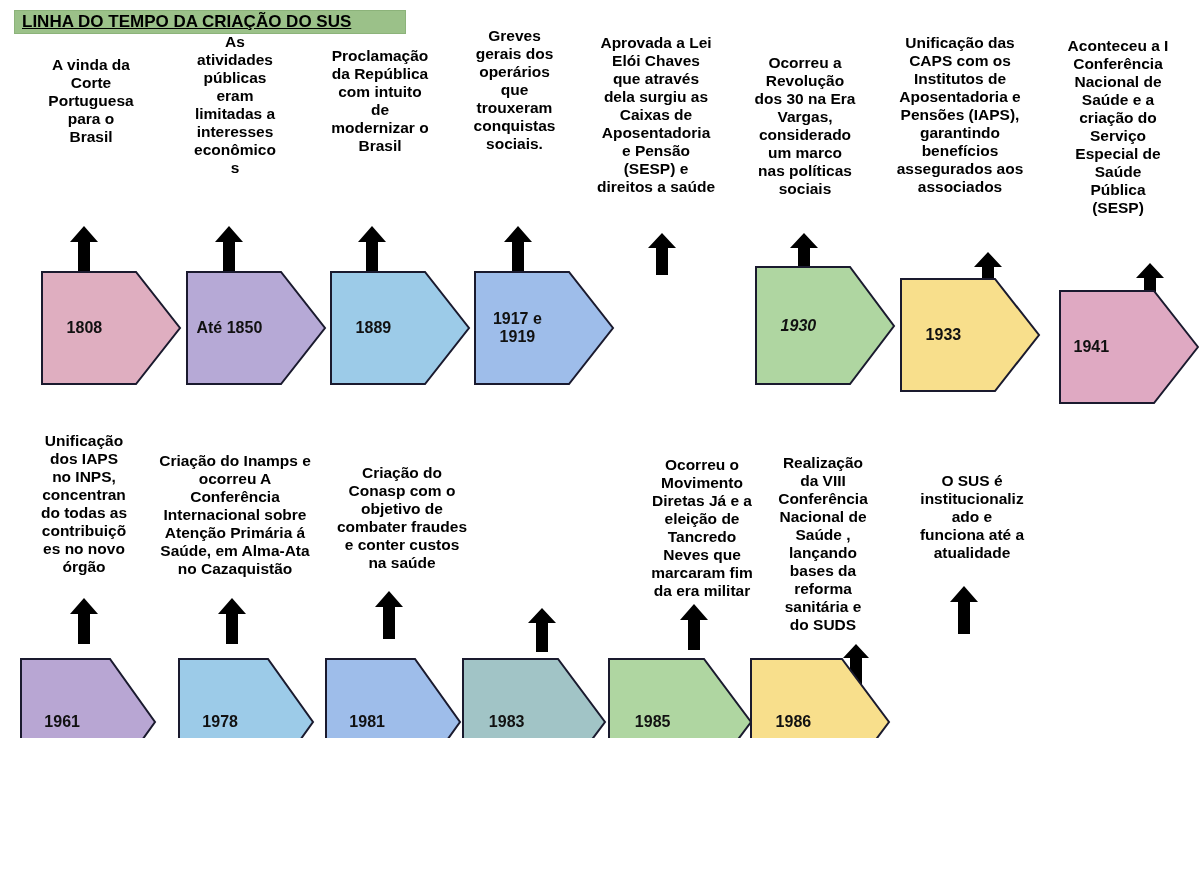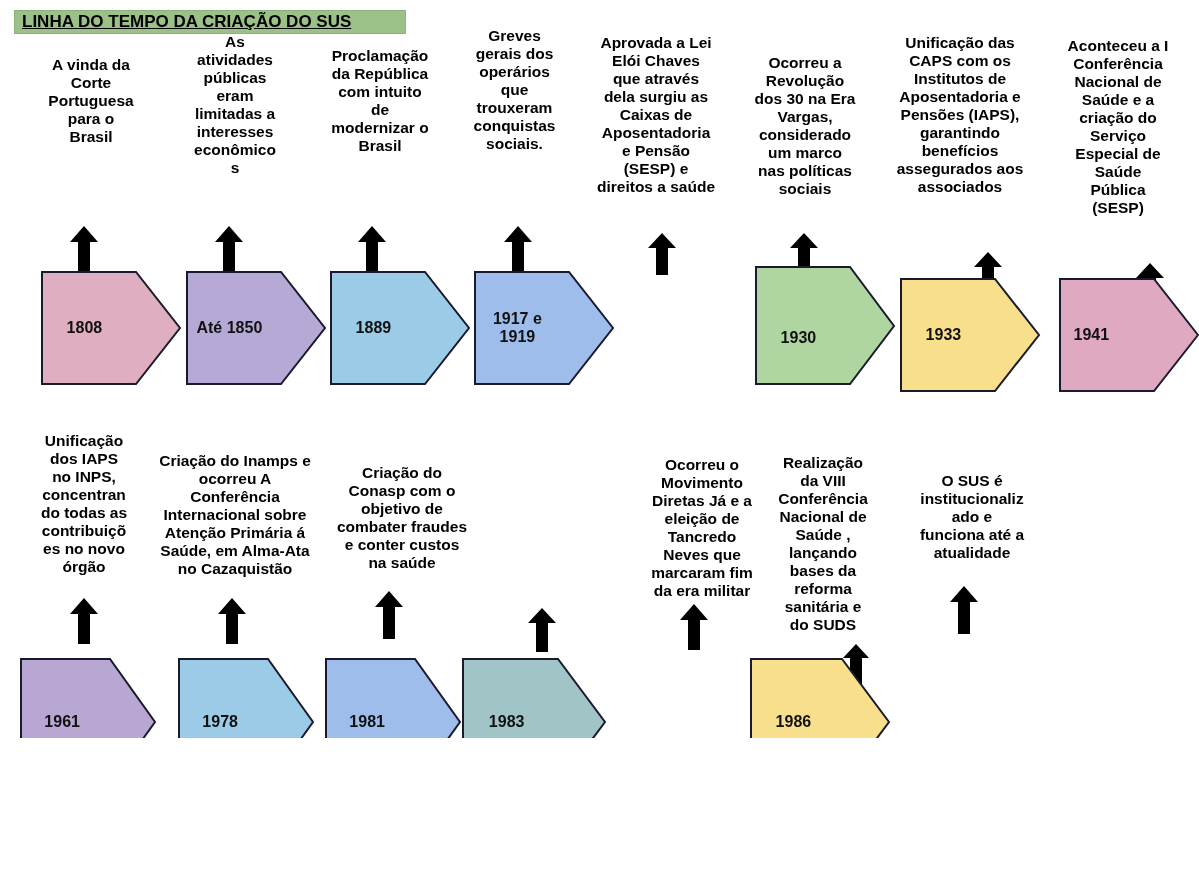--- a/index.html
+++ b/index.html
@@ -219,31 +219,31 @@
     </svg>
     <div class="chevron-label" style="top:57px;">1917 e
 1919</div>
   </div>
 
 
   <div class="chevron" style="left:755px; top:266px;">
     <svg width="140" height="119" viewBox="0 0 140 119">
       <polygon points="1,1 95,1 139,60 95,118 1,118" fill="#AFD6A1" stroke="#1a1a2e" stroke-width="2" stroke-linejoin="miter"></polygon>
     </svg>
-    <div class="chevron-label" style="top:72px;">1930</div>
+    <div class="chevron-label" style="top:60px;font-style:italic;">1930</div>
   </div>
 
   <div class="chevron" style="left:900px; top:278px;">
     <svg width="140" height="114" viewBox="0 0 140 114">
       <polygon points="1,1 95,1 139,57 95,113 1,113" fill="#F8DF8C" stroke="#1a1a2e" stroke-width="2" stroke-linejoin="miter"></polygon>
     </svg>
     <div class="chevron-label" style="top:57px;">1933</div>
   </div>
 
-  <div class="chevron" style="left:1043px; top:278px;padding-left:16px;">
+  <div class="chevron" style="left:1043px; top:290px;padding-left:16px;">
     <svg width="140" height="114" viewBox="0 0 140 114">
       <polygon points="1,1 95,1 139,57 95,113 1,113" fill="#DFA9C2" stroke="#1a1a2e" stroke-width="2" stroke-linejoin="miter"></polygon>
     </svg>
     <div class="chevron-label" style="top:57px;">1941</div>
   </div>
 
   <div class="caption bottom" style="left:26px; top:400px; width:116px;">Unificação
 dos IAPS
 no INPS,
 concentran
@@ -345,20 +345,26 @@
     <div class="chevron-label" style="top:64px;">1981</div>
   </div>
 
   <div class="chevron" style="left:462px; top:658px;">
     <svg width="144" height="128" viewBox="0 0 144 128">
       <polygon points="1,1 96,1 143,64 96,127 1,127" fill="#A1C4C6" stroke="#1a1a2e" stroke-width="2" stroke-linejoin="miter"></polygon>
     </svg>
     <div class="chevron-label" style="top:64px;">1983</div>
   </div>
 
+  <div class="chevron" style="left:608px; top:658px;">
+    <svg width="144" height="128" viewBox="0 0 144 128">
+      <polygon points="1,1 96,1 143,64 96,127 1,127" fill="#AFD6A1" stroke="#1a1a2e" stroke-width="2" stroke-linejoin="miter"></polygon>
+    </svg>
+    <div class="chevron-label" style="top:64px;">1985</div>
+  </div>
 
   <div class="chevron" style="left:750px; top:658px;">
     <svg width="140" height="128" viewBox="0 0 140 128">
       <polygon points="1,1 92,1 139,64 92,127 1,127" fill="#F8DF8C" stroke="#1a1a2e" stroke-width="2" stroke-linejoin="miter"></polygon>
     </svg>
     <div class="chevron-label" style="top:64px;">1986</div>
   </div>
 
 
 </div>

